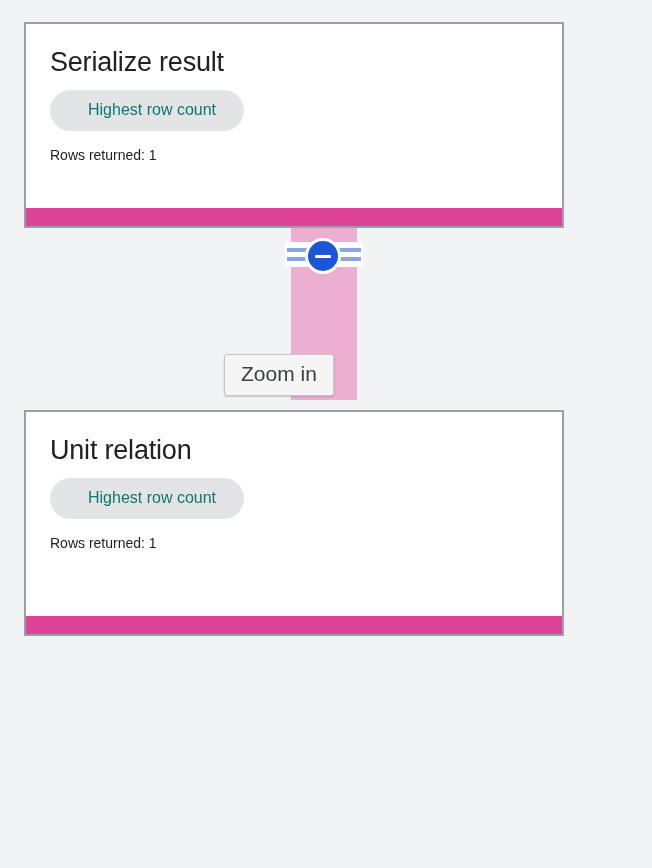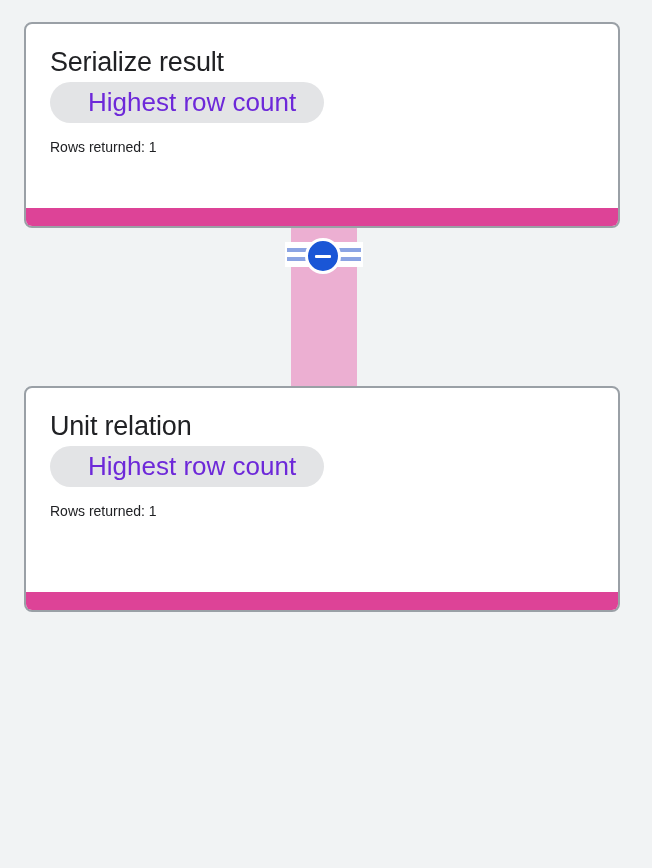--- a/index.html
+++ b/index.html
@@ -18,55 +18,55 @@
   
   #graph-canvas {
     position: absolute;
     inset: 0;
   }
 
   
   .node-card {
     position: absolute;
     left: 24px;
-    width: 596px;
+    width: 540px;
     background: #ffffff;
     border: 2px solid #9aa0a6;
-    border-radius: 8px;
+    border-radius: 0;
     box-sizing: border-box;
     overflow: hidden;
     display: flex;
     flex-direction: column;
   }
   .node-card.top    { top: 22px;  height: 206px; }
-  .node-card.bottom { top: 386px; height: 226px; }
+  .node-card.bottom { top: 410px; height: 226px; }
 
   .node-body {
     flex: 1 1 auto;
     padding: 22px 24px 0 24px;
     box-sizing: border-box;
   }
 
   .node-title {
     font-size: 27px;
     line-height: 32px;
     color: #202124;
     font-weight: 400;
     letter-spacing: -0.2px;
     white-space: nowrap;
   }
 
   .node-badge {
     display: inline-block;
-    margin-top: 4px;
+    margin-top: 12px;
     padding: 7px 28px 8px 38px;
     background: #e3e4e6;
     border-radius: 22px;
-    color: #6d28d9;
-    font-size: 26px;
+    color: #0f766e;
+    font-size: 16px;
     line-height: 26px;
     white-space: nowrap;
   }
 
   .node-subtext {
     margin-top: 11px;
     font-size: 14px;
     line-height: 26px;
     color: #202124;
     white-space: nowrap;
@@ -172,20 +172,21 @@
   <div class="edge-handle">
     <div class="rail-bg"></div>
     <div class="rail upper"></div>
     <div class="rail lower"></div>
   </div>
 
   <div class="edge-toggle">
     <span class="minus"></span>
   </div>
 
+  <div class="tooltip">Zoom in</div>
 
   <div class="node-card bottom">
     <div class="node-body">
       <div class="node-title">Unit relation</div>
       <div class="node-badge">Highest row count</div>
       <div class="node-subtext">Rows returned: 1</div>
     </div>
     <div class="node-statusbar"></div>
   </div>
 

